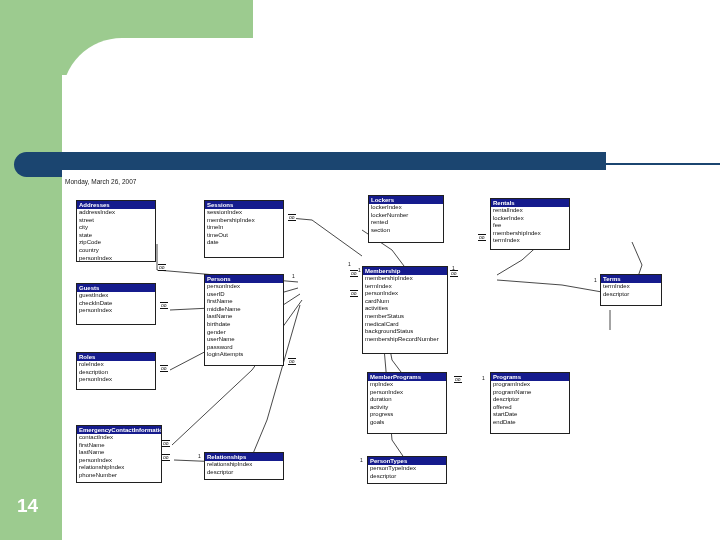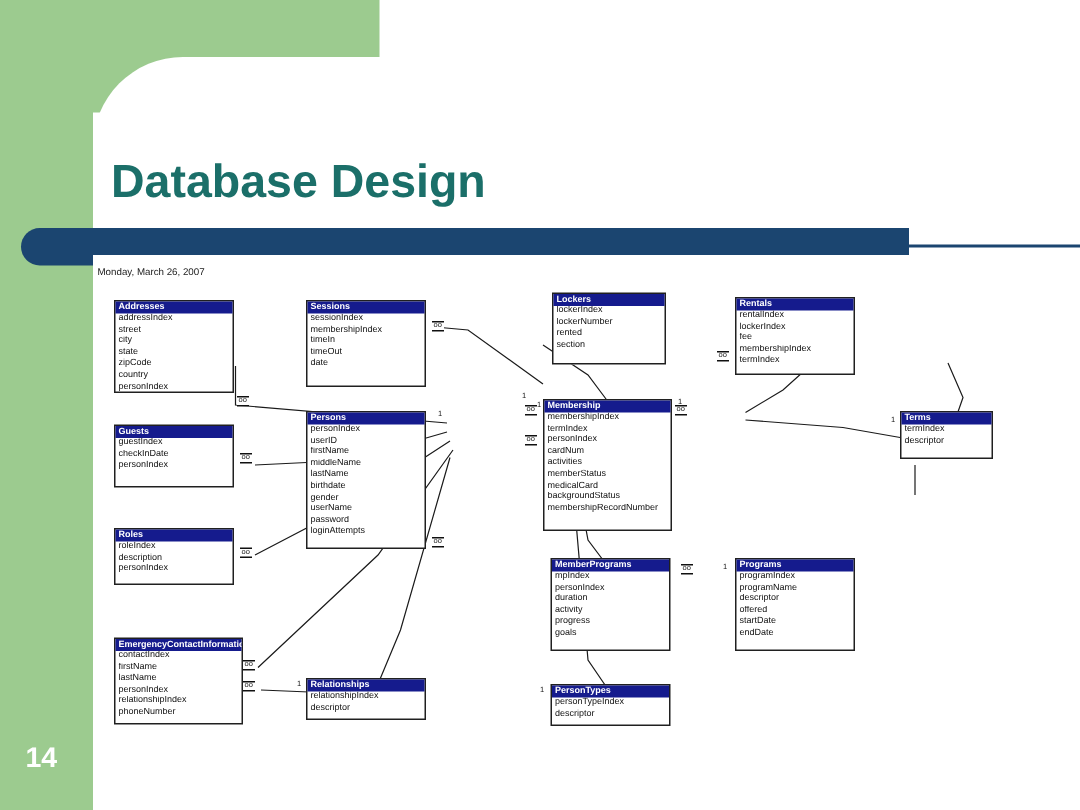--- a/index.html
+++ b/index.html
@@ -163,21 +163,20 @@
 </style>
 </head>
 <body>
 
 <div class="slide">
 
   <div class="green-block"></div>
   <div class="green-column"></div>
   <div class="white-round"></div>
 
-  <div class="slide-title">Database Design</div>
 
   <div class="navy-bar"></div>
   <div class="navy-bar-thin"></div>
 
   <div class="page-number">14</div>
 
   <div class="er-canvas">
 
     <div class="er-date">Monday, March 26, 2007</div>
 

